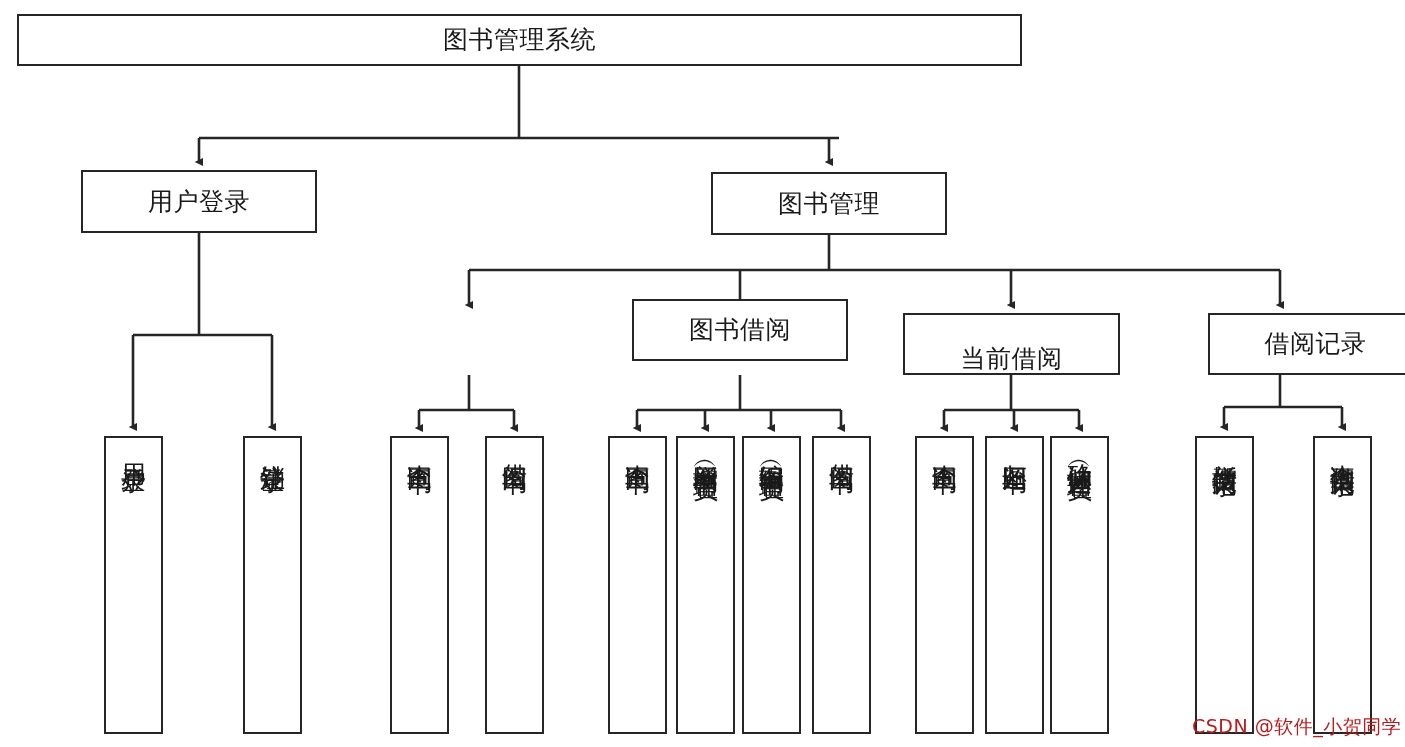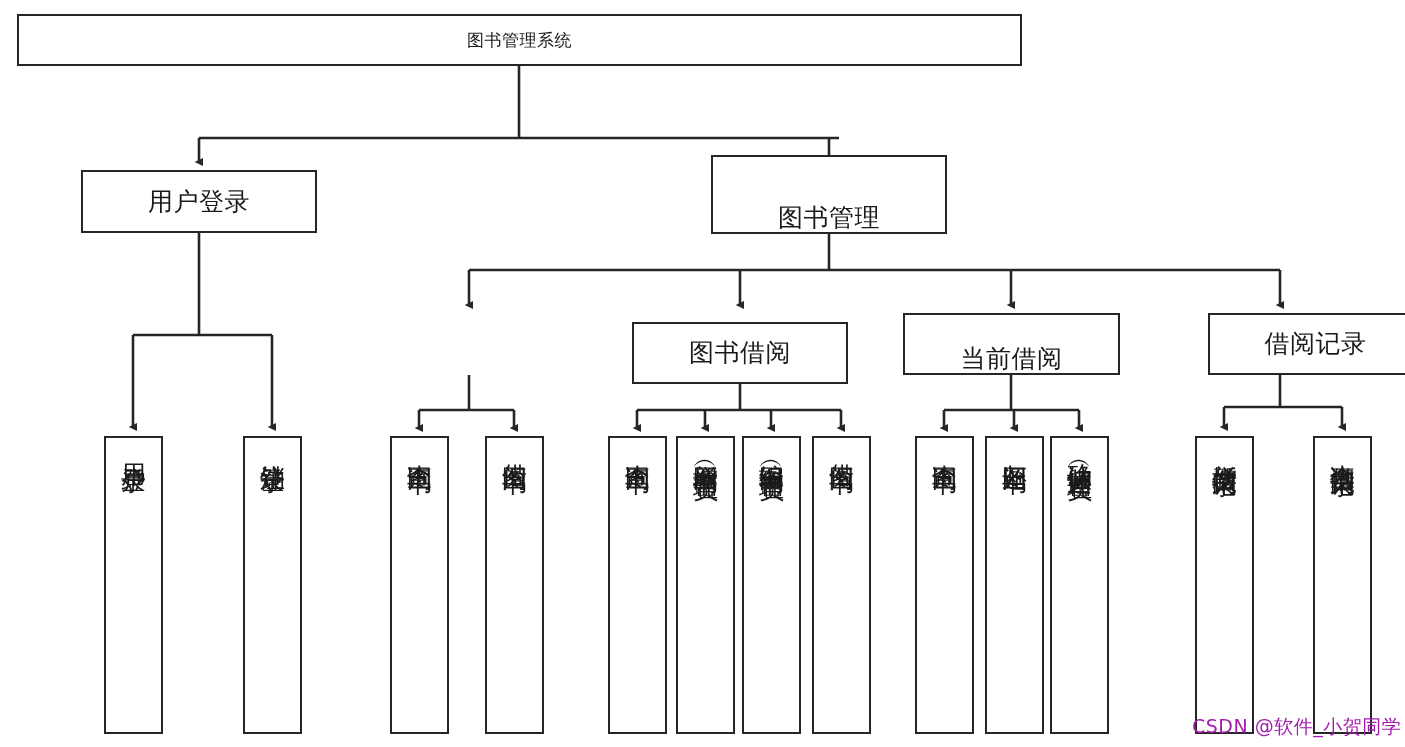--- a/index.html
+++ b/index.html
@@ -41,39 +41,39 @@
     text-align: center;
     line-height: 1.18;
     letter-spacing: 0.5px;
     white-space: pre-line;
   }
   
   .node.horiz .node-label {
     font-size: 25px;
   }
   .node.root .node-label {
-    font-size: 17px;
+    font-size: 25px;
   }
   
   .node.vert {
     align-items: flex-start;
     justify-content: center;
     padding-top: 6px;
   }
   .node.vert .node-label {
     writing-mode: vertical-rl;
     text-orientation: upright;
     font-size: 25px;
     line-height: 1.0;
     letter-spacing: 2px;
     white-space: nowrap;
   }
   #watermark {
     position: absolute;
-    color: #a21caf;
+    color: #b91c1c;
     font-size: 19px;
     white-space: nowrap;
     letter-spacing: 0.5px;
     user-select: none;
   }
 </style>
 </head>
 <body>
 
 <div id="diagram-root">
@@ -128,25 +128,25 @@
     </g>
   </svg>
 
   <div class="node root horiz" style="left:17px; top:14px; width:1005px; height:52px;">
     <span class="node-label">图书管理系统</span>
   </div>
 
   <div class="node horiz" style="left:81px; top:170px; width:236px; height:63px;">
     <span class="node-label">用户登录</span>
   </div>
-  <div class="node horiz" style="left:711px; top:155px; width:236px; height:79px;align-items:flex-end;">
+  <div class="node horiz" style="left:711px; top:172px; width:236px; height:63px;">
     <span class="node-label">图书管理</span>
   </div>
 
-  <div class="node horiz" style="left:632px; top:322px; width:216px; height:62px;">
+  <div class="node horiz" style="left:632px; top:299px; width:216px; height:62px;">
     <span class="node-label">图书借阅</span>
   </div>
   <div class="node horiz" style="left:903px; top:313px; width:217px; height:62px;align-items:flex-end;">
     <span class="node-label">当前借阅</span>
   </div>
   <div class="node horiz" style="left:1208px; top:313px; width:215px; height:62px;">
     <span class="node-label">借阅记录</span>
   </div>
 
   <div class="node vert" style="left:104px; top:436px; width:59px; height:298px;">

